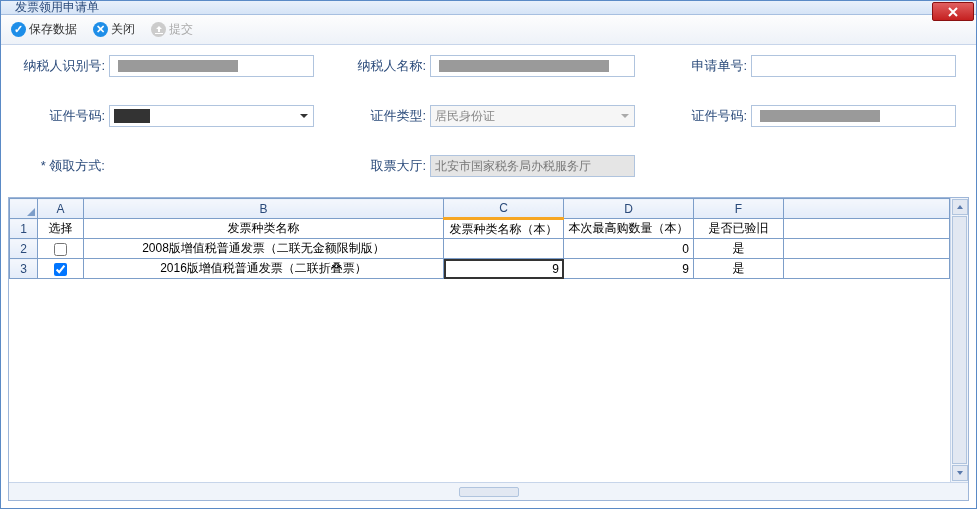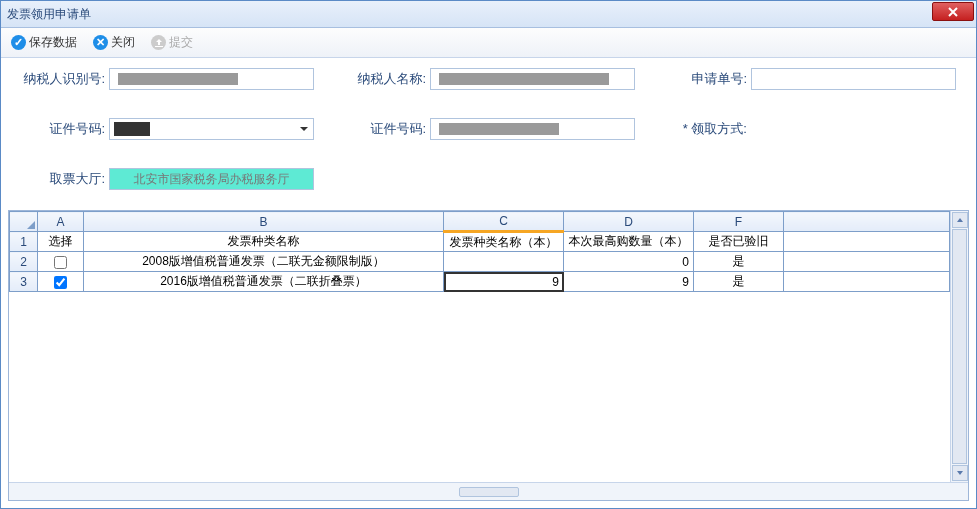--- a/index.html
+++ b/index.html
@@ -16,24 +16,24 @@
   .window {
     width: 977px;
     height: 509px;
     background: #fff;
     border: 1px solid #5a8ac6;
     display: flex;
     flex-direction: column;
   }
   .titlebar {
     background: linear-gradient(to bottom, #e8f0fb, #d6e4f6);
-    height: 27px;
-    display: flex;
-    align-items: center;
-    padding: 0 4px 0 6px;
+    height: 14px;
+    display: flex;
+    align-items: center;
+    padding: 0 4px 0 14px;
     border-bottom: 1px solid #a7bfe0;
     position: relative;
   }
   .titlebar .title-text {
     color: #2a4a7a;
     font-size: 12px;
   }
   .close-btn {
     position: absolute;
     right: 2px;
@@ -110,23 +110,22 @@
   .txt {
     height: 22px;
     width: 100%;
     border: 1px solid #b0c4de;
     padding: 0 4px;
     font-size: 12px;
     background: #fff;
     outline: none;
   }
   .txt:disabled, .txt.readonly {
-    background: #5eead4;
+    background: #e5e5e5;
     color: #777;
-    text-align: center;
   }
   .redacted {
     background: #9a9a9a;
     height: 12px;
     margin: 0 4px;
   }
   .combo {
     position: relative;
     display: flex;
     align-items: center;
@@ -329,20 +328,33 @@
           <span class="combo-val" style="flex:1"></span>
           <span class="caret">
             <svg viewBox="0 0 10 10">
                 <path d="M1 3 L5 7 L9 3 Z" fill="#333"></path>
               </svg>
           </span>
         </div>
       </div>
     </div>
 
+    <div class="field">
+      <div class="field-label">证件类型:</div>
+      <div class="field-control">
+        <div class="combo disabled">
+          <span class="combo-val">居民身份证</span>
+          <span class="caret">
+            <svg viewBox="0 0 10 10">
+                <path d="M1 3 L5 7 L9 3 Z" fill="#aaa"></path>
+              </svg>
+          </span>
+        </div>
+      </div>
+    </div>
 
     <div class="field">
       <div class="field-label">证件号码:</div>
       <div class="field-control">
         <div class="txt" style="display:flex;align-items:center;">
           <span class="redacted" style="width:120px"></span>
         </div>
       </div>
     </div>
 

